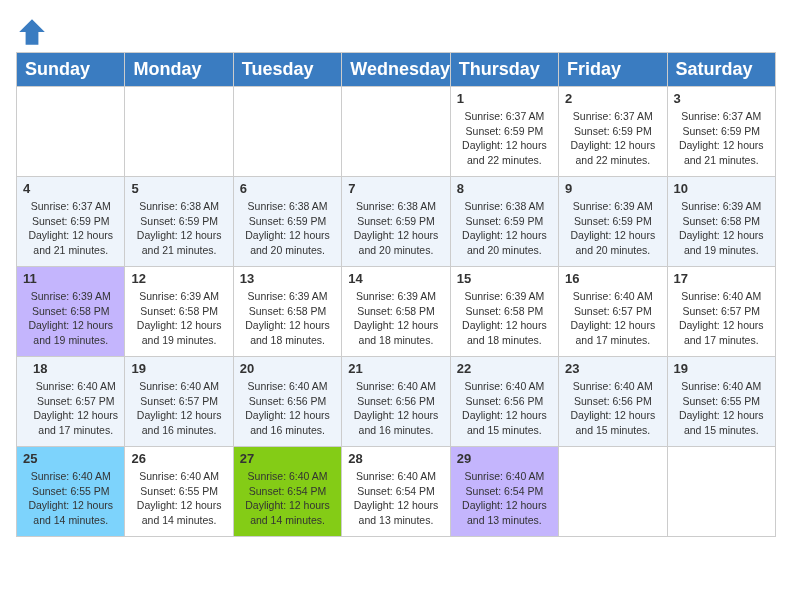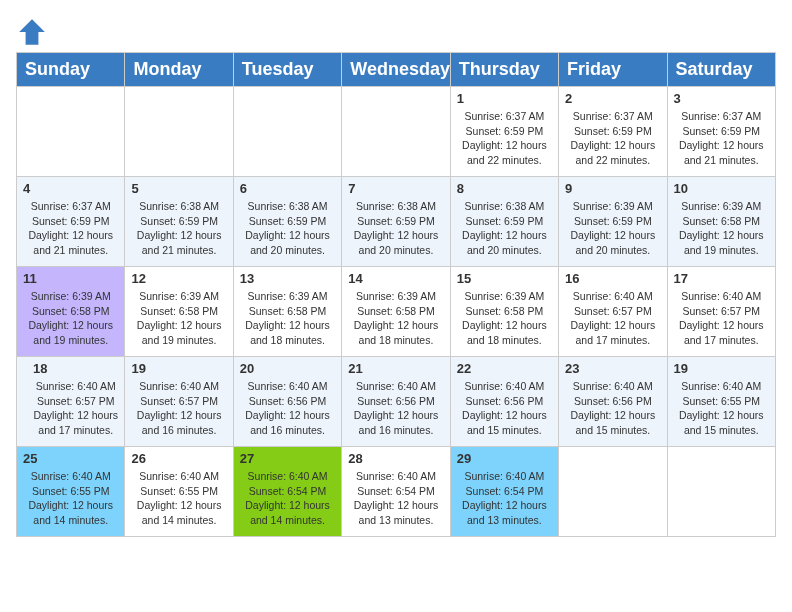--- a/index.html
+++ b/index.html
@@ -306,21 +306,21 @@
           <div class="day-info">Sunrise: 6:40 AM
 Sunset: 6:54 PM
 Daylight: 12 hours and 14 minutes.</div>
         </td>
         <td style="background-color: rgb(255, 255, 255);">
           <span class="day-number">28</span>
           <div class="day-info">Sunrise: 6:40 AM
 Sunset: 6:54 PM
 Daylight: 12 hours and 13 minutes.</div>
         </td>
-        <td style="background-color: #7dd3fc;">
+        <td style="background-color: #c4b5fd;">
           <span class="day-number">29</span>
           <div class="day-info">Sunrise: 6:40 AM
 Sunset: 6:54 PM
 Daylight: 12 hours and 13 minutes.</div>
         </td>
         <td class="empty" style="background-color: rgb(255, 255, 255);"></td>
         <td class="empty" style="background-color: rgb(255, 255, 255);"></td>
       </tr>
     </tbody>
 </table>

